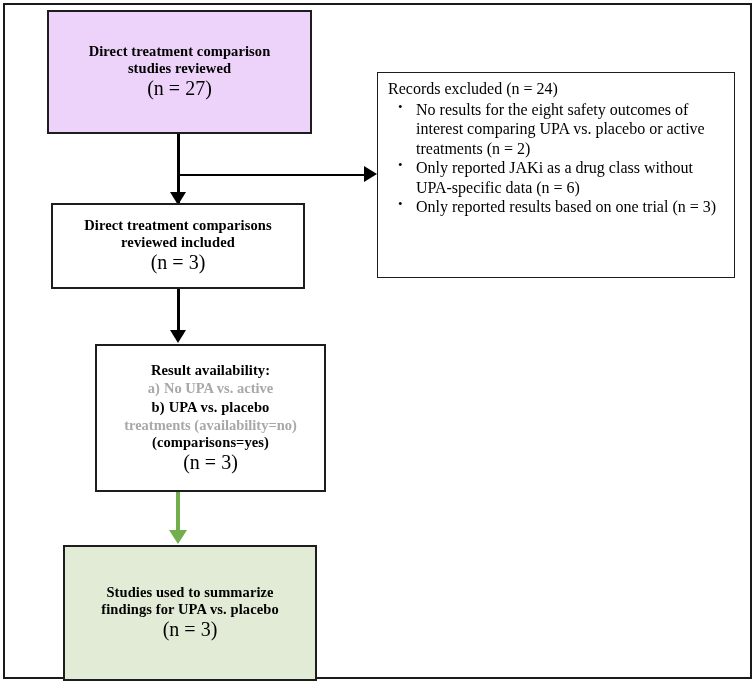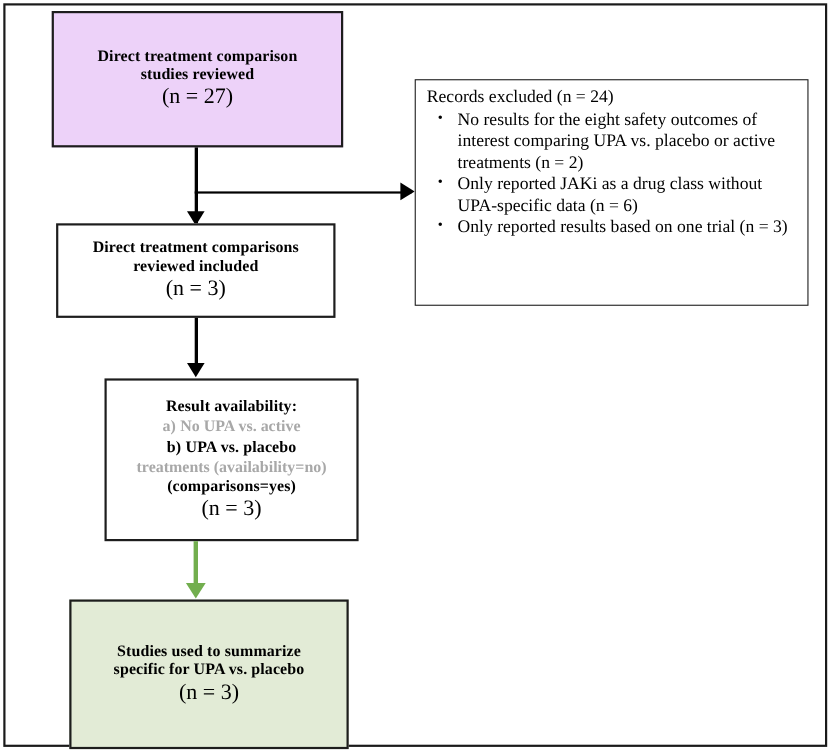--- a/index.html
+++ b/index.html
@@ -167,17 +167,17 @@
     <span class="line muted">treatments (availability=no)</span>
     <span class="line bold">(comparisons=yes)</span>
     <span class="line normal">(n = 3)</span>
   </div>
 
   <div class="vline-green" style="left:176px; top:492px; height:40px;"></div>
   <div class="arrow-down-green" style="left:169px; top:530px;"></div>
 
   <div class="box box-green" style="left:51px; top:545px; width:254px; height:136px;margin-left:12px;">
     <span class="line bold">Studies used to summarize</span>
-    <span class="line bold">specific for UPA vs. placebo</span>
+    <span class="line bold">findings for UPA vs. placebo</span>
     <span class="line normal">(n = 3)</span>
   </div>
 
 </div>
 
 </body></html>

